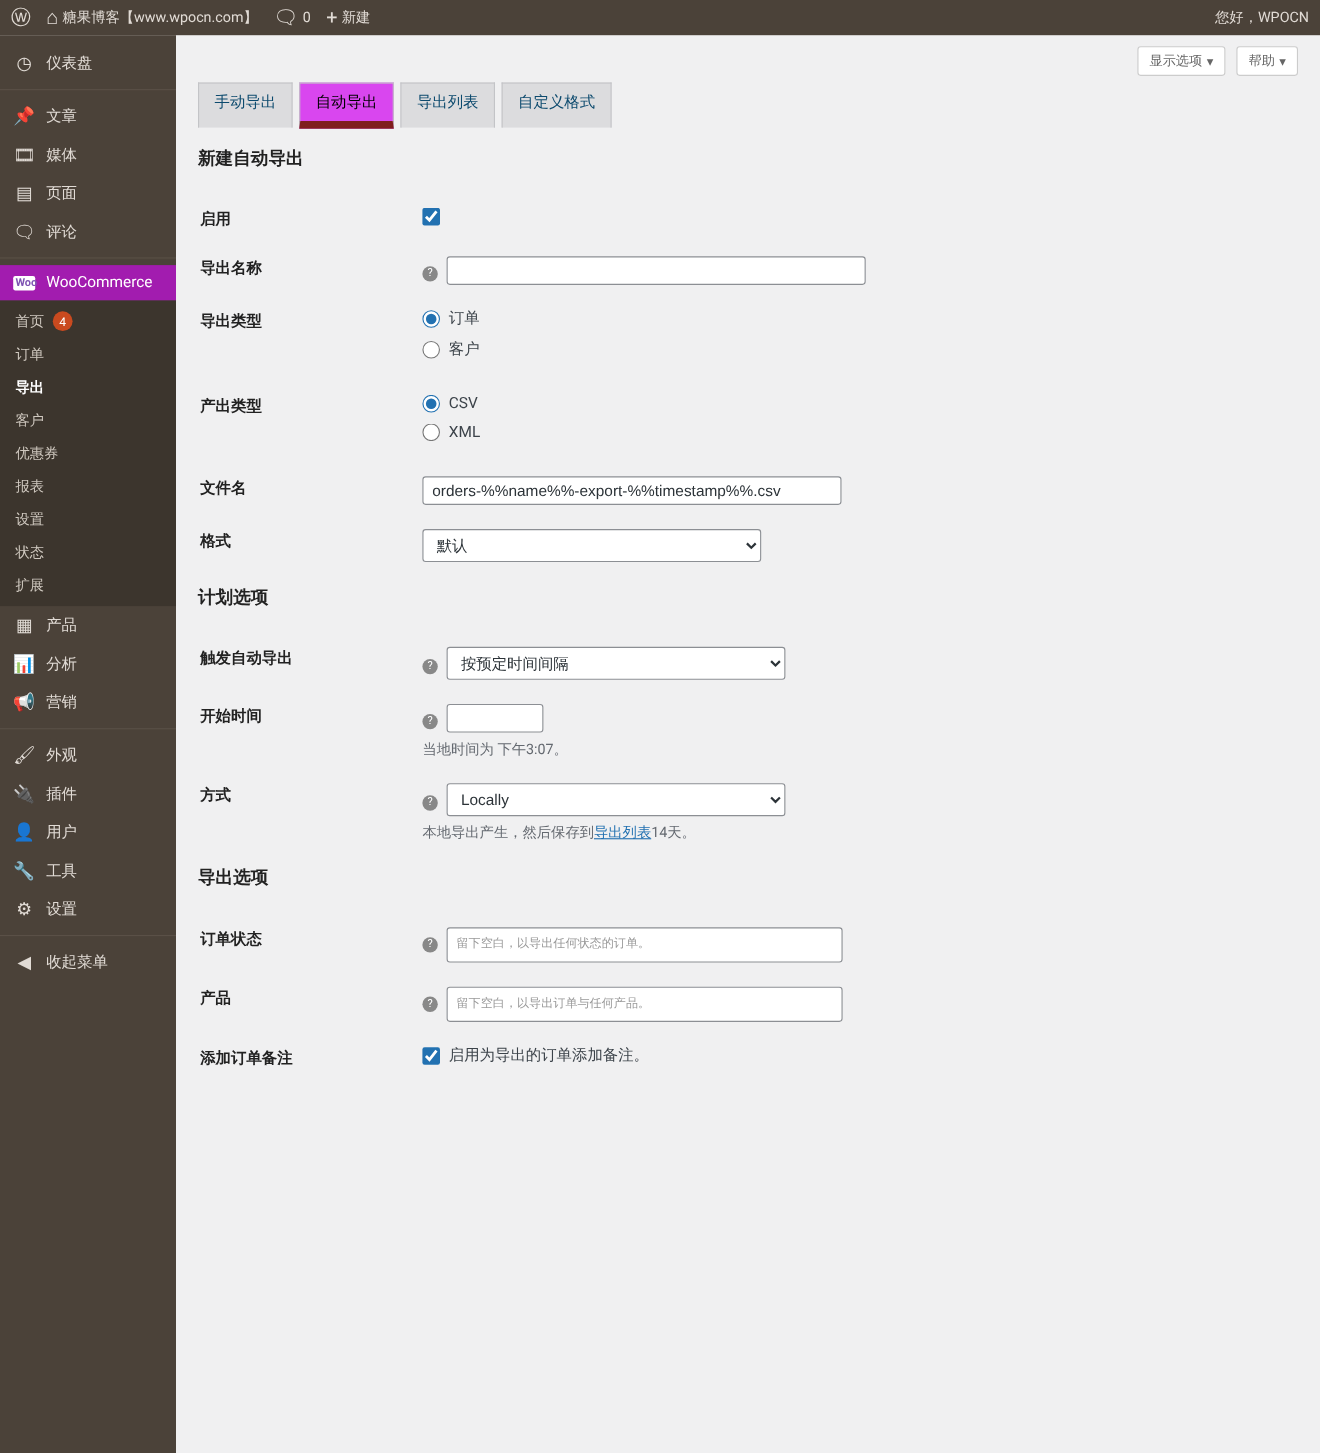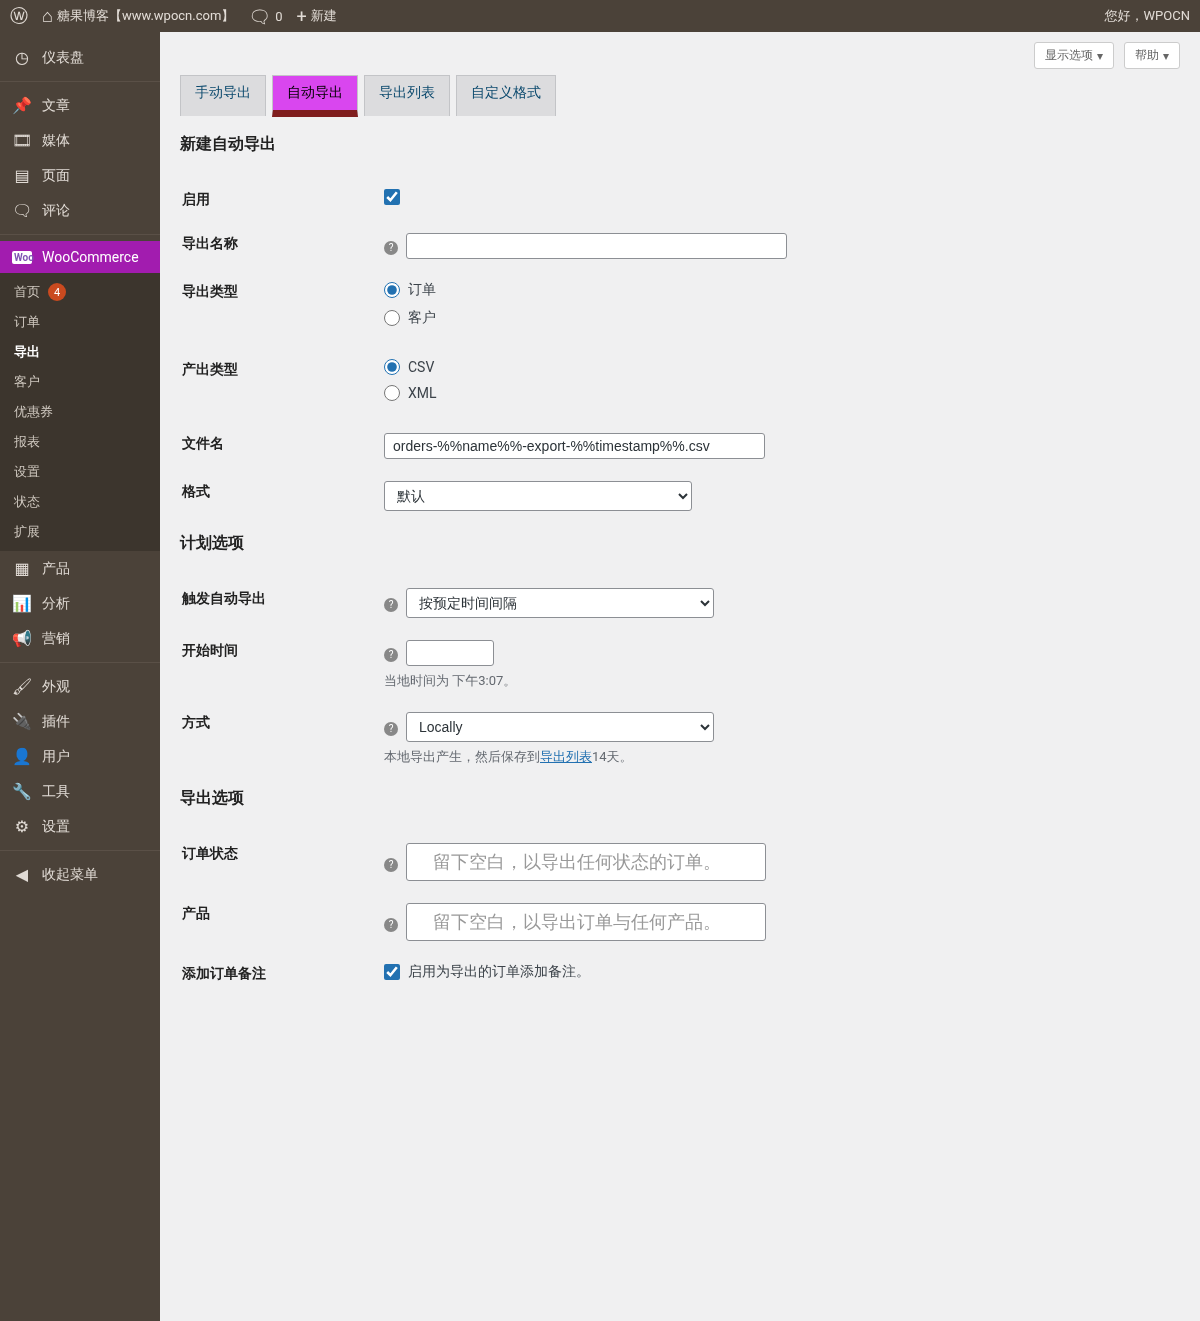--- a/index.html
+++ b/index.html
@@ -33,21 +33,21 @@
 .form-table td{padding:10px 0;position:relative}
 .help{display:inline-block;width:14px;height:14px;border-radius:50%;background:#888;color:#fff;font-size:10px;text-align:center;line-height:14px;margin-right:8px;cursor:help}
 input[type=text],select{border:1px solid #8c8f94;border-radius:3px;padding:4px 8px;font-size:14px;background:#fff;color:#2c3338}
 input.wide{width:381px}
 input.small{width:88px}
 input.xs{width:50px}
 select.wide{width:308px;height:30px}
 .radio-row{display:flex;align-items:center;gap:8px;margin-bottom:10px;font-size:14px}
 .desc{color:#646970;font-size:13px;margin-top:6px}
 .desc a{color:#2271b1;text-decoration:underline}
-.tag-input{border:1px solid #8c8f94;border-radius:3px;padding:6px 26px;width:360px;min-height:32px;background:#fff;color:#999;font-size:18px}
+.tag-input{border:1px solid #8c8f94;border-radius:3px;padding:6px 8px;width:360px;min-height:32px;background:#fff;color:#999;font-size:11px}
 .check-row{display:flex;align-items:center;gap:8px;font-size:14px}
 input[type=checkbox]{width:16px;height:16px;accent-color:#2271b1}
 input[type=radio]{width:16px;height:16px;accent-color:#2271b1}
 .req{color:#333}
 </style>
 </head>
 <body>
 
 <div id="adminbar">
   <div class="left">

